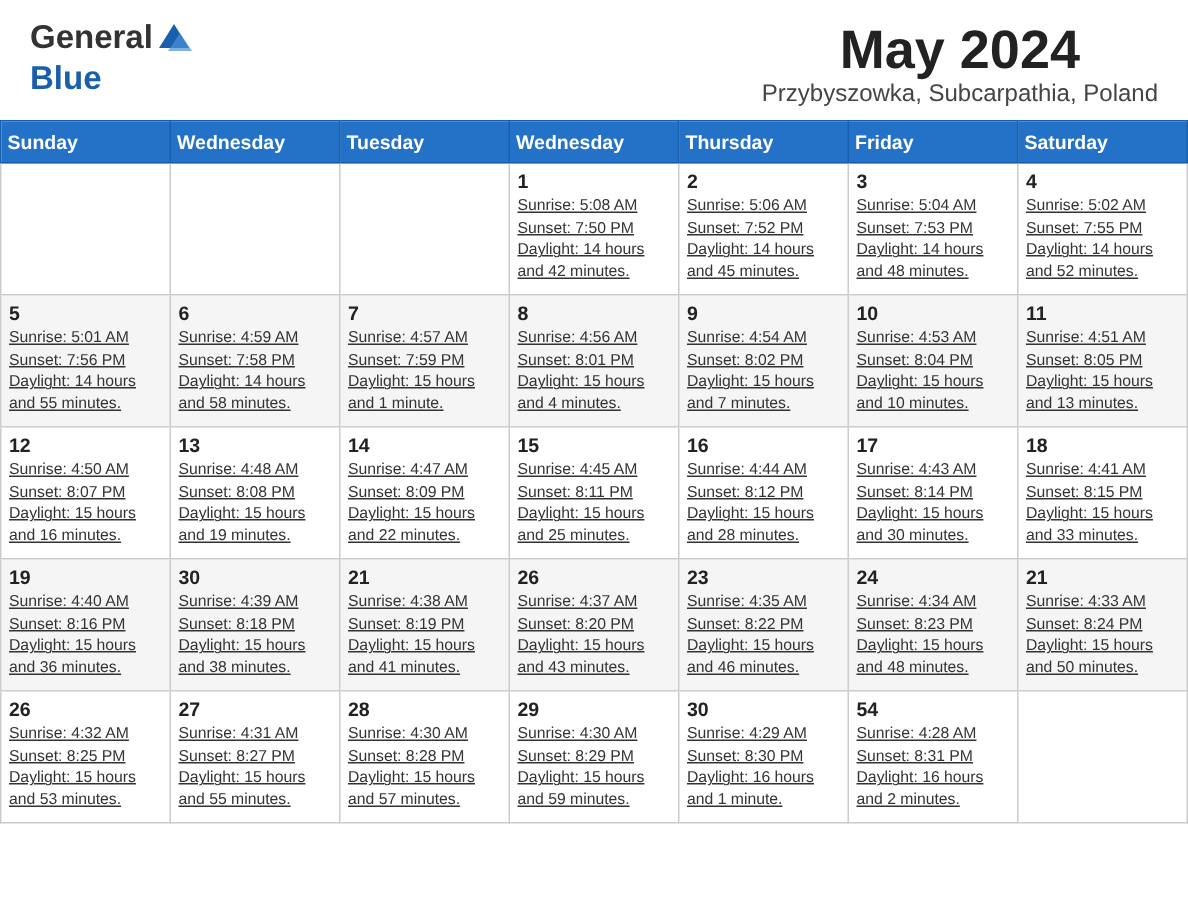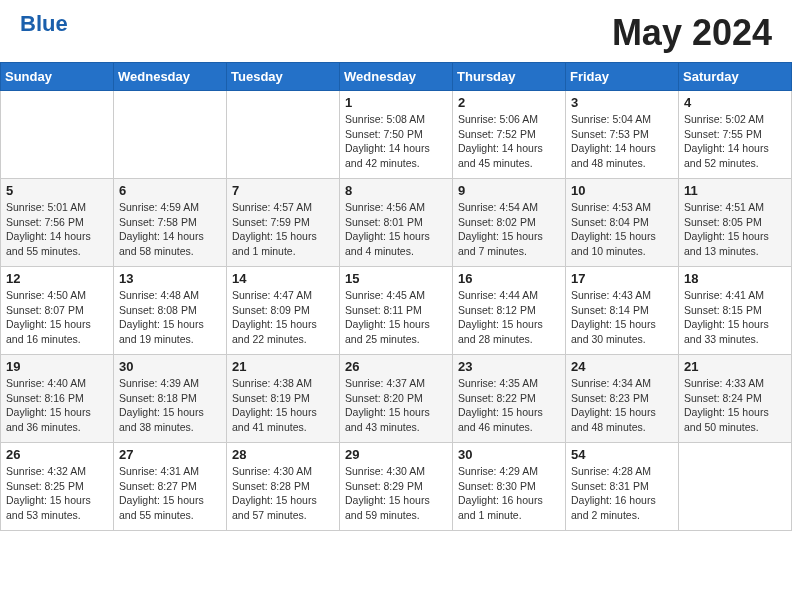--- a/index.html
+++ b/index.html
@@ -67,38 +67,48 @@
     .day-num {
       font-size: 13px;
       font-weight: bold;
       color: #222;
       margin-bottom: 2px;
     }
     .day-info {
       color: #333;
       font-size: 10.5px;
       line-height: 1.4;
+      text-decoration: underline;
     }
     .empty-cell {
       background: #fff !important;
     }
   </style>
 </head>
 <body>
 
 <div class="header">
   <div class="logo">
     <div>
       <div class="logo-text">
+        <span class="logo-general">General</span><span style="display:inline-block;width:8px;height:28px;vertical-align:middle;">
+          <svg width="28" height="28" viewBox="0 0 28 28">
+            <polygon points="14,4 24,20 4,20" fill="#1a5fac"></polygon>
+            <polygon points="18,10 26,22 10,22" fill="#4a90d9" opacity="0.7"></polygon>
+          </svg>
+        </span>
+      </div>
+      <div class="logo-text">
         <span class="logo-blue">Blue</span>
       </div>
     </div>
   </div>
   <div class="title-block">
     <div class="month-title">May 2024</div>
+    <div class="location-title">Przybyszowka, Subcarpathia, Poland</div>
   </div>
 </div>
 
 <table class="calendar">
   <thead>
     <tr id="weekday-row">
         <th>Sunday</th>
         <th>Wednesday</th>
         <th>Tuesday</th>
         <th>Wednesday</th>

